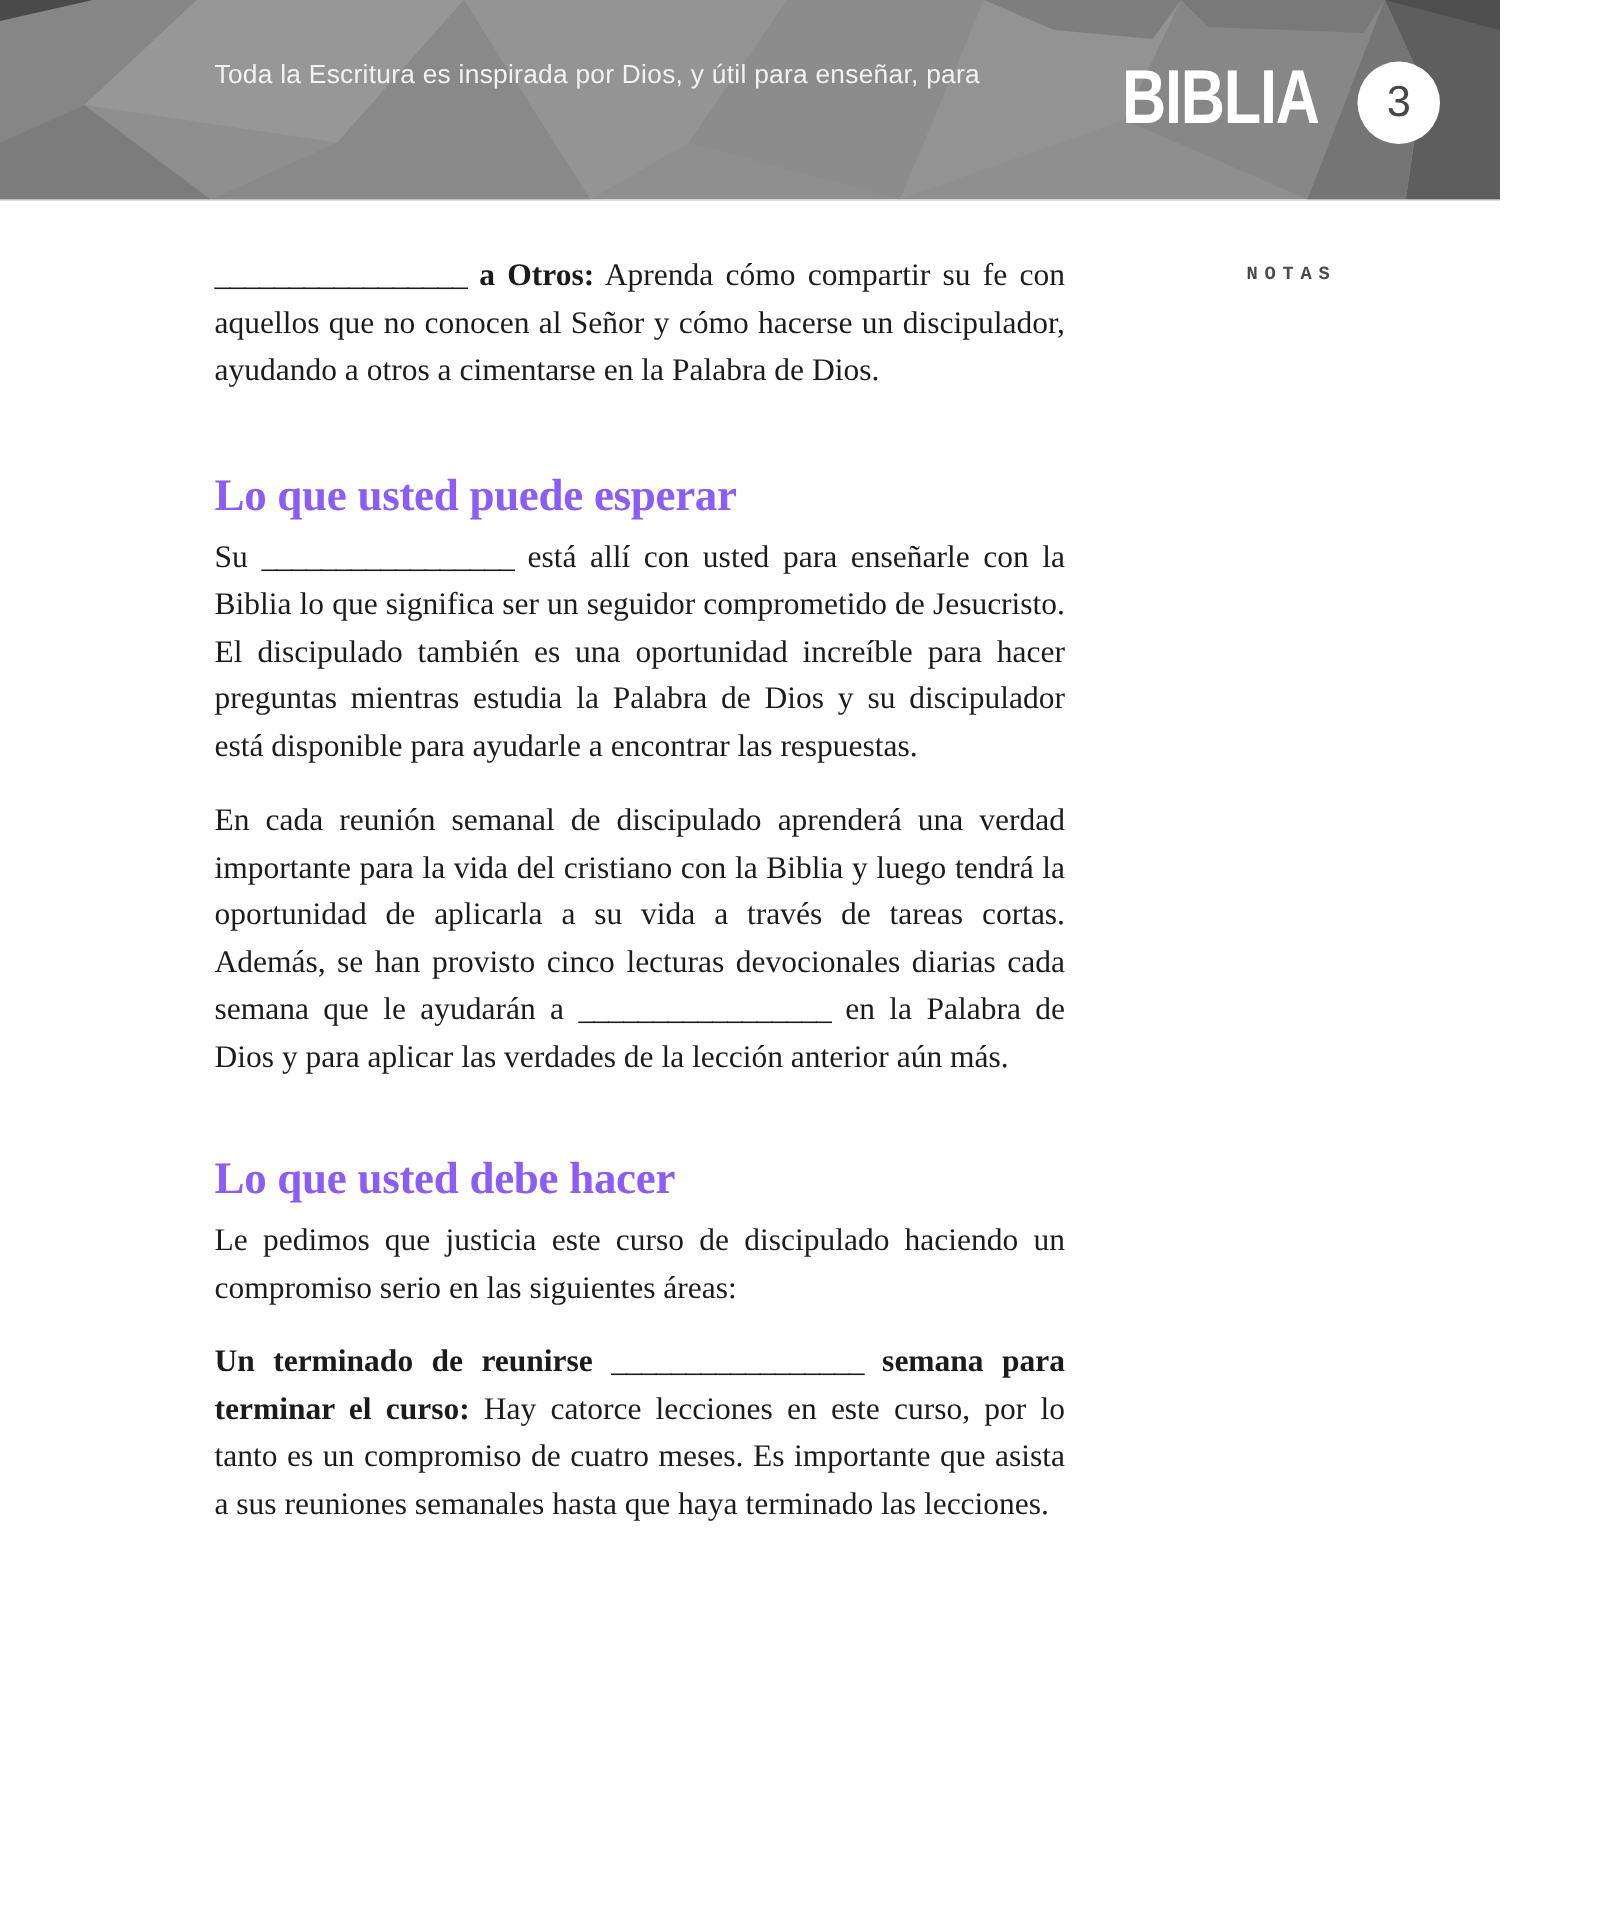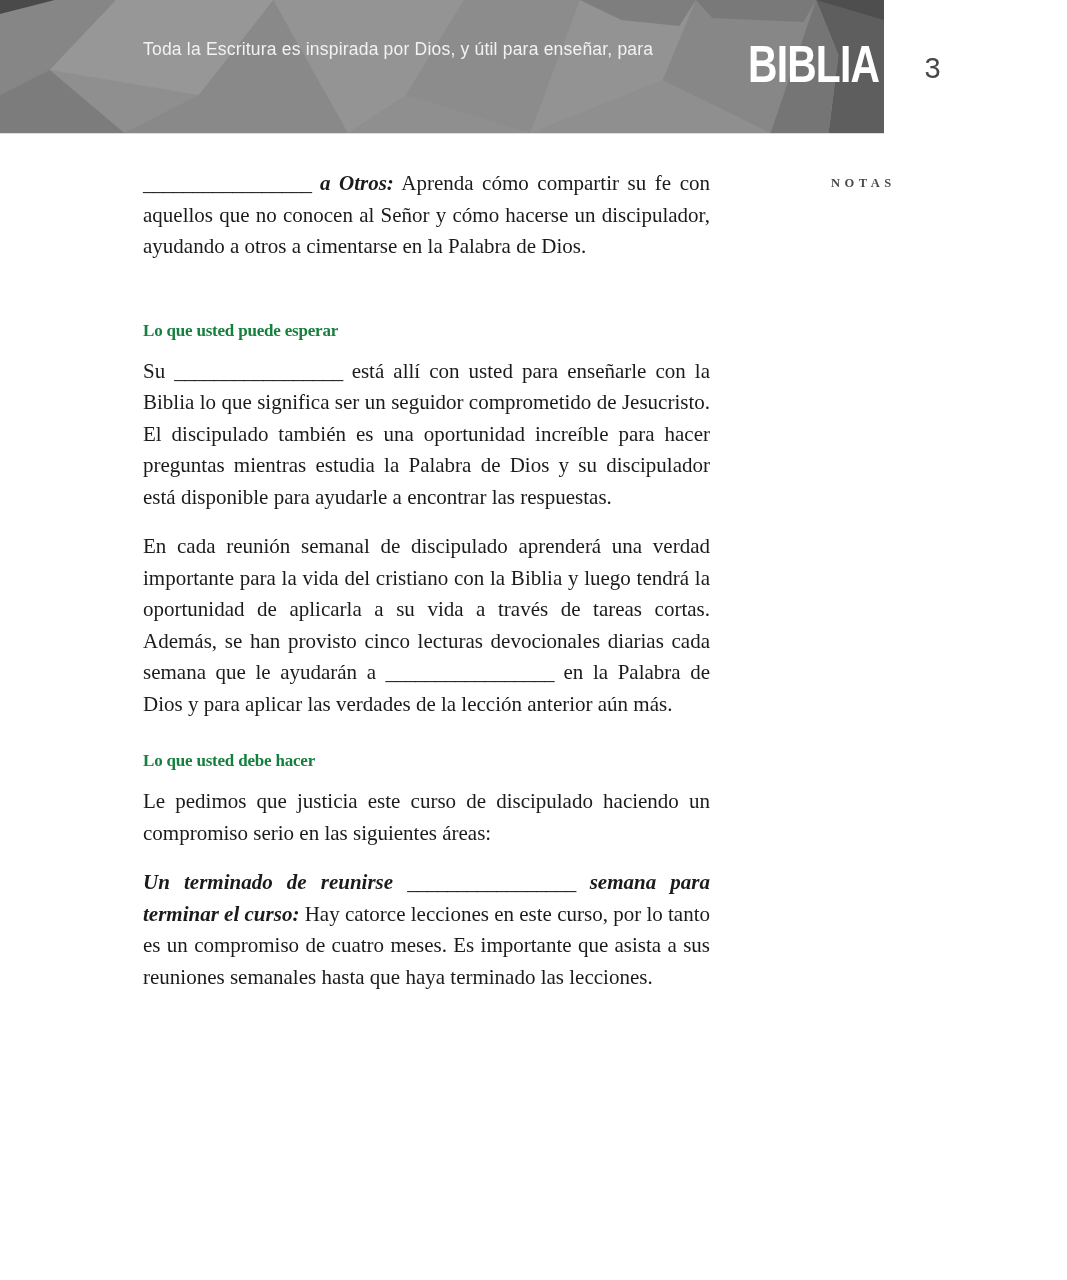--- a/index.html
+++ b/index.html
@@ -1,43 +1,43 @@
 <!DOCTYPE html>
 <html><head>
 <meta charset="utf-8">
 <style>
   html,body{margin:0;padding:0;background:#ffffff;}
   body{width:1067px;height:1280px;font-family:"Liberation Serif",serif;}
   .page{position:relative;width:1067px;height:1280px;background:#ffffff;overflow:hidden;}
 
   
-  .banner{position:absolute;left:0;top:0;width:884px;height:133px;border-bottom:1px solid #dcdcdc;}
+  .banner{position:absolute;left:0;top:0;width:1000px;height:133px;border-bottom:1px solid #dcdcdc;}
   .banner svg{position:absolute;left:0;top:0;width:100%;height:100%;display:block;}
   .quote{position:absolute;left:143px;top:36px;font-family:"Liberation Sans",sans-serif;
          font-size:17.5px;line-height:27px;color:#f2f2f2;letter-spacing:.2px;font-weight:400;}
   .brand{position:absolute;left:748px;top:37px;font-family:"Liberation Sans",sans-serif;
          font-weight:700;font-size:51px;line-height:56px;color:#ffffff;
          transform:scaleX(.80);transform-origin:0 50%;letter-spacing:-1px;}
   .badge{position:absolute;left:905px;top:41px;width:55px;height:55px;border-radius:50%;
          background:#ffffff;display:flex;align-items:center;justify-content:center;}
   .badge span{font-family:"Liberation Sans",sans-serif;font-size:29px;color:#474747;line-height:1;}
 
   
-  .notes{position:absolute;left:831px;top:176px;font-family:Liberation Serif, serif;
+  .notes{position:absolute;left:831px;top:176px;font-family:Liberation Mono, monospace;
          font-size:12.5px;font-weight:700;letter-spacing:4.5px;color:#4a4a4a;}
 
   
   .content{position:absolute;left:143px;top:168px;width:567px;color:#1b1b1b;
            font-size:21px;line-height:31.5px;text-align:justify;}
   .content p{margin:0 0 18px 0;}
   .content p.intro{margin-bottom:53px;}
-  .content p.gap-lg{margin-bottom:26px;}
-  .content h2{font-family:"Liberation Serif",serif;font-size:17px;line-height:30px;
-              margin:0 0 10px 0;font-weight:700;color:#15803d;text-align:left;letter-spacing:-.2px;}
-  .bi{font-weight:700;font-style:italic;}
+  .content p.gap-lg{margin-bottom:51px;}
+  .content h2{font-family:"Liberation Serif",serif;font-size:30px;line-height:30px;
+              margin:0 0 10px 0;font-weight:700;color:#8b5cf6;text-align:left;letter-spacing:-.2px;}
+  .bi{font-weight:700;}
   .blank{letter-spacing:-.6px;white-space:nowrap;}
 </style>
 </head>
 <body>
 
 <div class="page">
 
   <header class="banner">
     <svg viewBox="0 0 1067 133" preserveAspectRatio="none" aria-hidden="true">
       <rect x="0" y="0" width="1067" height="133" fill="#8f8f8f"></rect>

